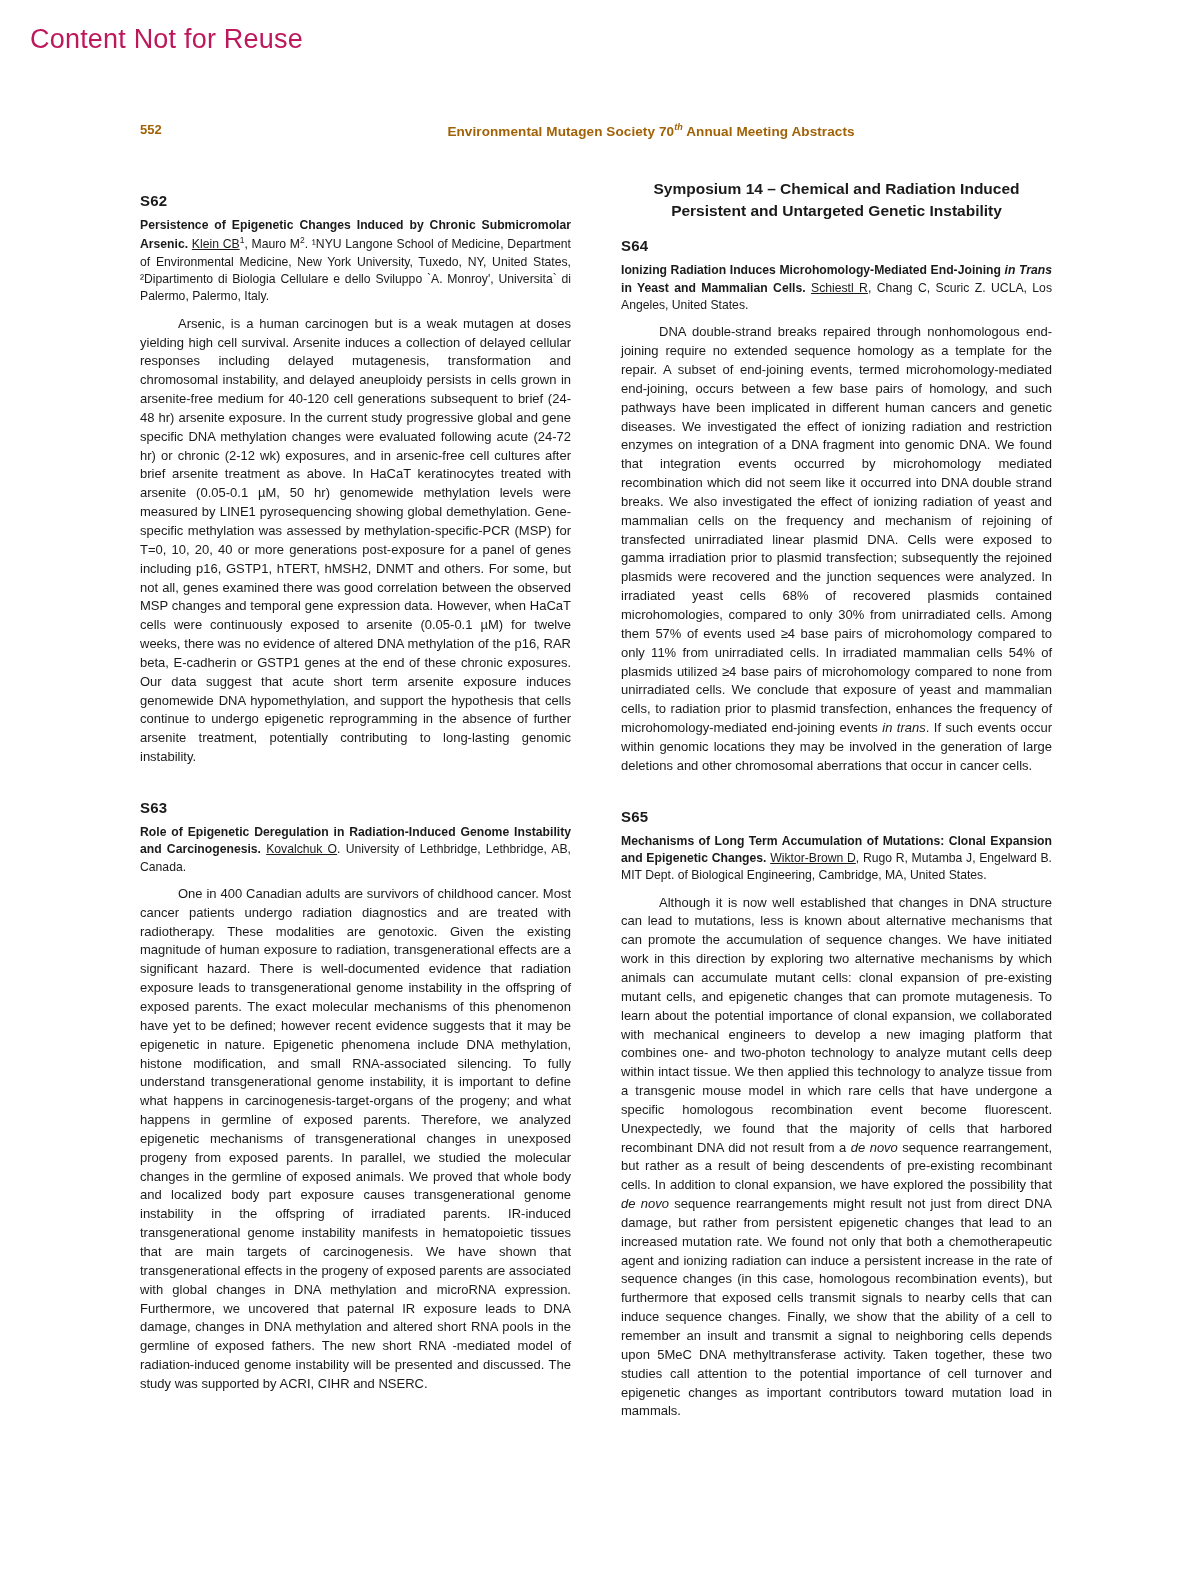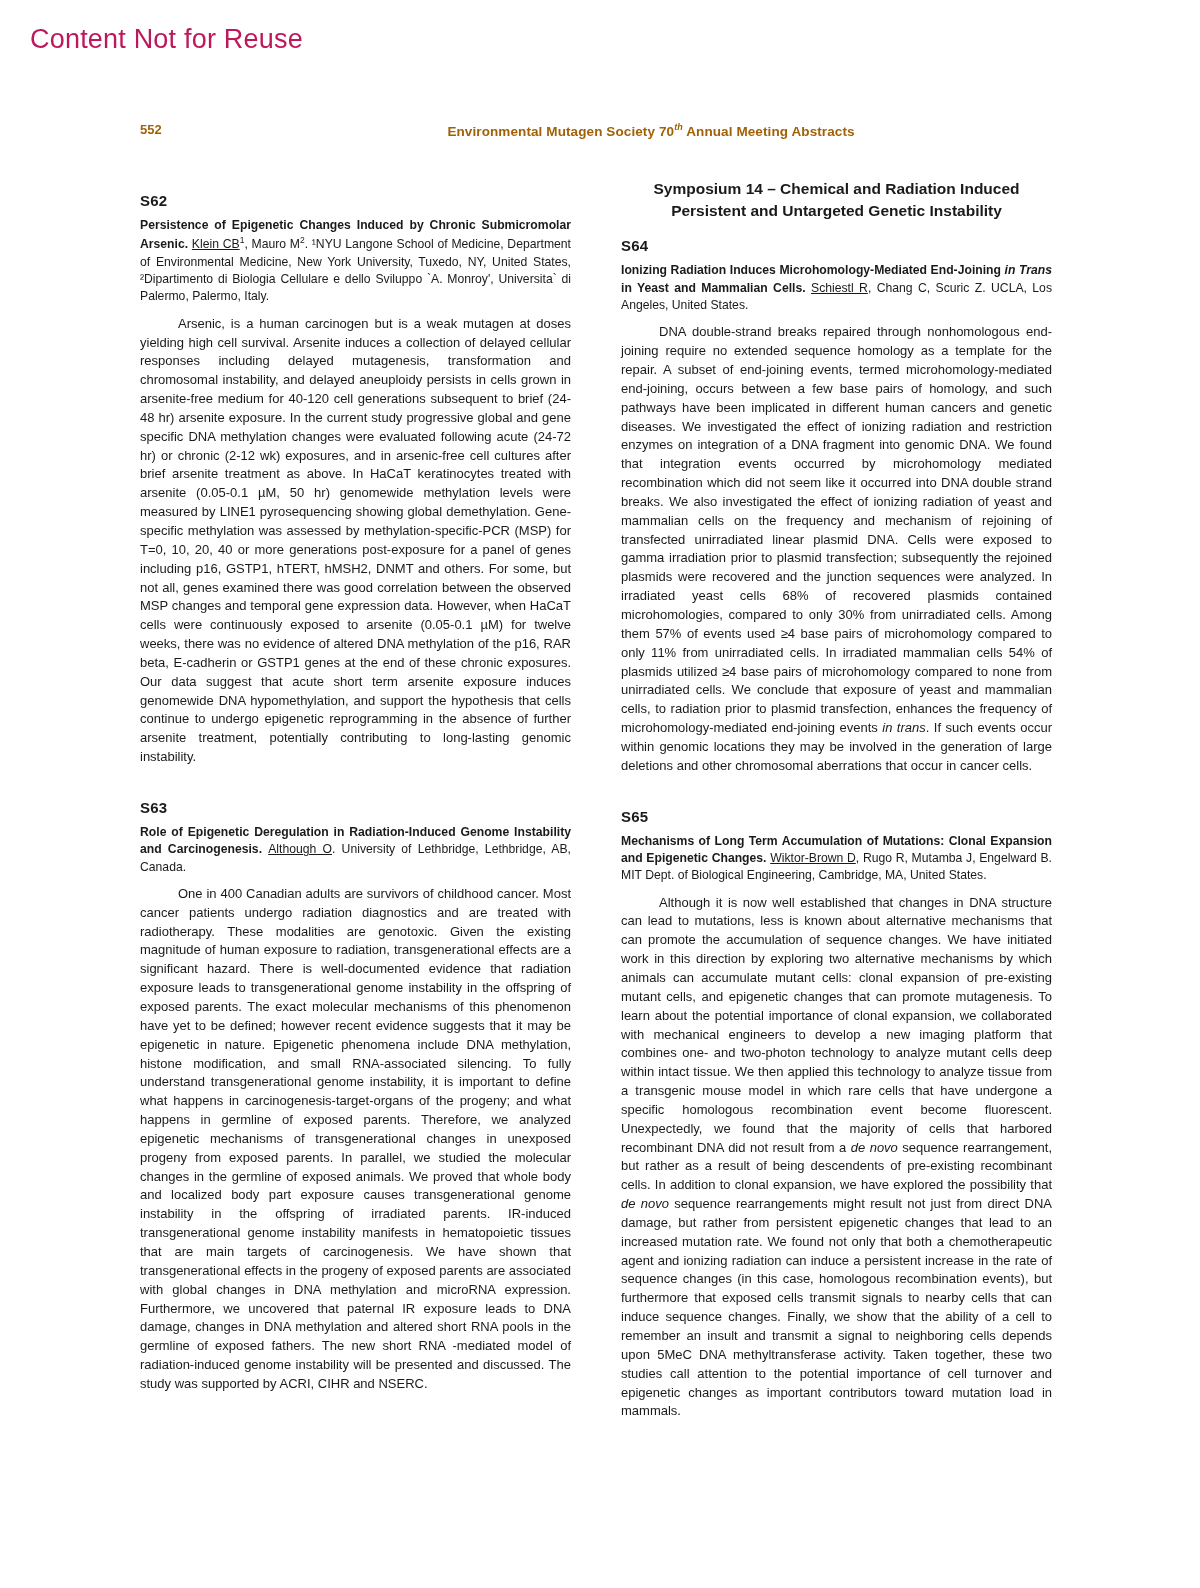--- a/index.html
+++ b/index.html
@@ -136,21 +136,21 @@
         </div>
         <div class="abs-body">Arsenic, is a human carcinogen but is a weak mutagen at doses yielding high cell survival. Arsenite induces a collection of delayed cellular responses including delayed mutagenesis, transformation and chromosomal instability, and delayed aneuploidy persists in cells grown in arsenite-free medium for 40-120 cell generations subsequent to brief (24-48 hr) arsenite exposure. In the current study progressive global and gene specific DNA methylation changes were evaluated following acute (24-72 hr) or chronic (2-12 wk) exposures, and in arsenic-free cell cultures after brief arsenite treatment as above. In HaCaT keratinocytes treated with arsenite (0.05-0.1 µM, 50 hr) genomewide methylation levels were measured by LINE1 pyrosequencing showing global demethylation. Gene-specific methylation was assessed by methylation-specific-PCR (MSP) for T=0, 10, 20, 40 or more generations post-exposure for a panel of genes including p16, GSTP1, hTERT, hMSH2, DNMT and others. For some, but not all, genes examined there was good correlation between the observed MSP changes and temporal gene expression data. However, when HaCaT cells were continuously exposed to arsenite (0.05-0.1 µM) for twelve weeks, there was no evidence of altered DNA methylation of the p16, RAR beta, E-cadherin or GSTP1 genes at the end of these chronic exposures. Our data suggest that acute short term arsenite exposure induces genomewide DNA hypomethylation, and support the hypothesis that cells continue to undergo epigenetic reprogramming in the absence of further arsenite treatment, potentially contributing to long-lasting genomic instability.</div>
       </div>
 
       <div class="spacer-lg"></div>
 
       <div>
         <div class="abs-num">S63</div>
         <div class="abs-title">
           <span>Role of Epigenetic Deregulation in Radiation-Induced Genome Instability and Carcinogenesis.</span>
-          <span class="authors"><span class="u">Although O</span><span>.</span></span>
+          <span class="authors"><span class="u">Kovalchuk O</span><span>.</span></span>
           <span class="affil">University of Lethbridge, Lethbridge, AB, Canada.</span>
         </div>
         <div class="abs-body">One in 400 Canadian adults are survivors of childhood cancer. Most cancer patients undergo radiation diagnostics and are treated with radiotherapy. These modalities are genotoxic. Given the existing magnitude of human exposure to radiation, transgenerational effects are a significant hazard. There is well-documented evidence that radiation exposure leads to transgenerational genome instability in the offspring of exposed parents. The exact molecular mechanisms of this phenomenon have yet to be defined; however recent evidence suggests that it may be epigenetic in nature. Epigenetic phenomena include DNA methylation, histone modification, and small RNA-associated silencing. To fully understand transgenerational genome instability, it is important to define what happens in carcinogenesis-target-organs of the progeny; and what happens in germline of exposed parents. Therefore, we analyzed epigenetic mechanisms of transgenerational changes in unexposed progeny from exposed parents. In parallel, we studied the molecular changes in the germline of exposed animals. We proved that whole body and localized body part exposure causes transgenerational genome instability in the offspring of irradiated parents. IR-induced transgenerational genome instability manifests in hematopoietic tissues that are main targets of carcinogenesis. We have shown that transgenerational effects in the progeny of exposed parents are associated with global changes in DNA methylation and microRNA expression. Furthermore, we uncovered that paternal IR exposure leads to DNA damage, changes in DNA methylation and altered short RNA pools in the germline of exposed fathers. The new short RNA -mediated model of radiation-induced genome instability will be presented and discussed. The study was supported by ACRI, CIHR and NSERC.</div>
       </div>
 
     </div>
 
     <div class="col">
 
       <div class="sym-head">Symposium 14 – Chemical and Radiation Induced Persistent and Untargeted Genetic Instability</div>

